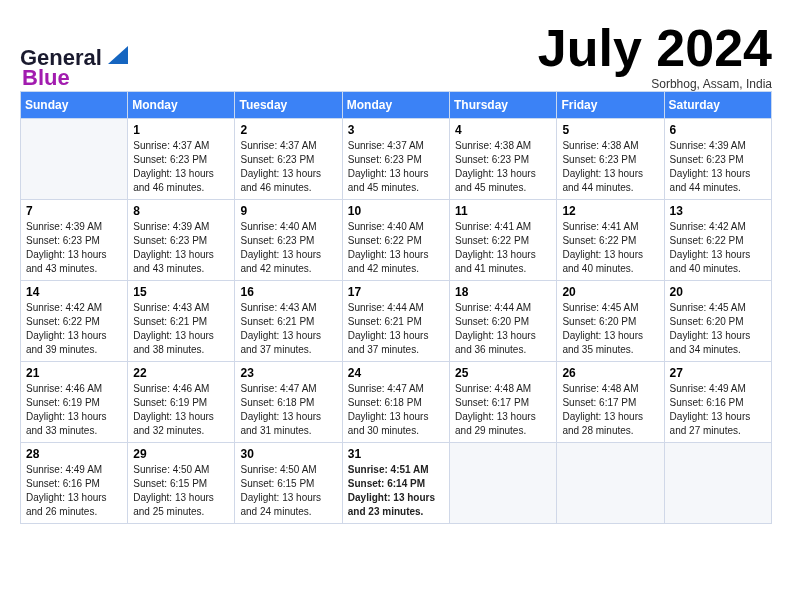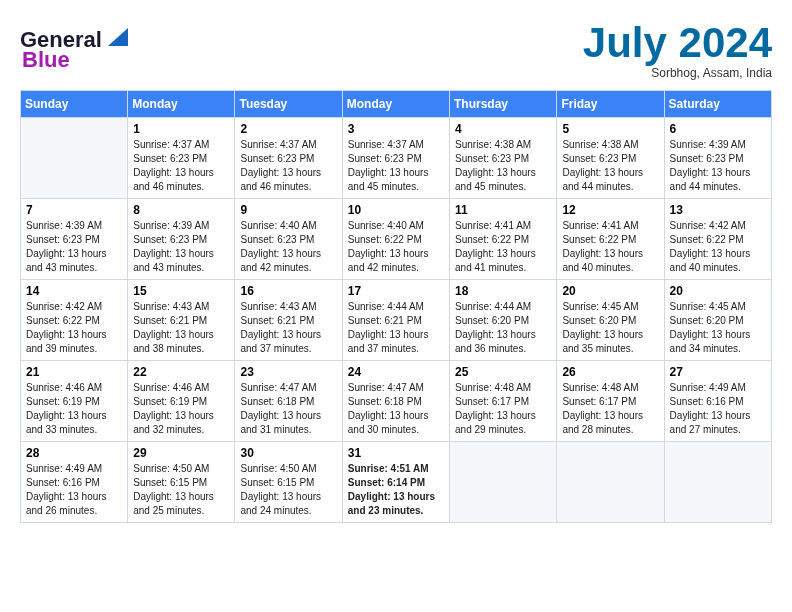--- a/index.html
+++ b/index.html
@@ -6,35 +6,34 @@
     body {
       font-family: Arial, sans-serif;
       background: #fff;
       width: 792px;
       min-height: 612px;
       padding: 20px;
     }
     .header {
       display: flex;
       justify-content: space-between;
-      align-items: center;
-      margin-bottom: 10px;
+      align-items: flex-end;
     }
     .logo {
       display: flex;
       flex-direction: column;
       align-items: flex-start;
     }
     .title-block {
       text-align: right;
     }
     .main-title {
-      font-size: 42px;
+      font-size: 52px;
       font-weight: bold;
-      color: #0369a1;
+      color: #000000;
       line-height: 1.1;
     }
     .subtitle {
       font-size: 12px;
       color: #333;
     }
     .calendar {
       width: 100%;
       border-collapse: collapse;
       font-size: 11px;

